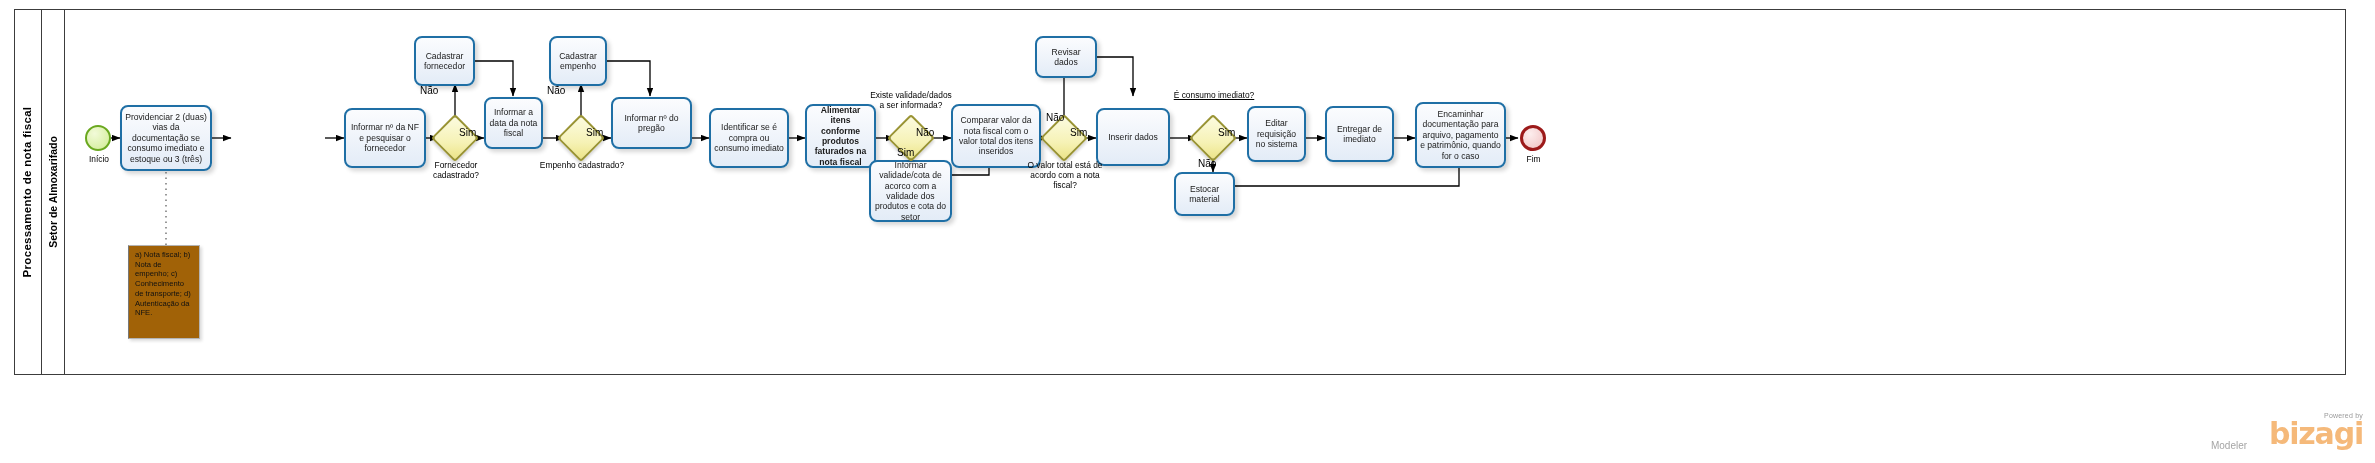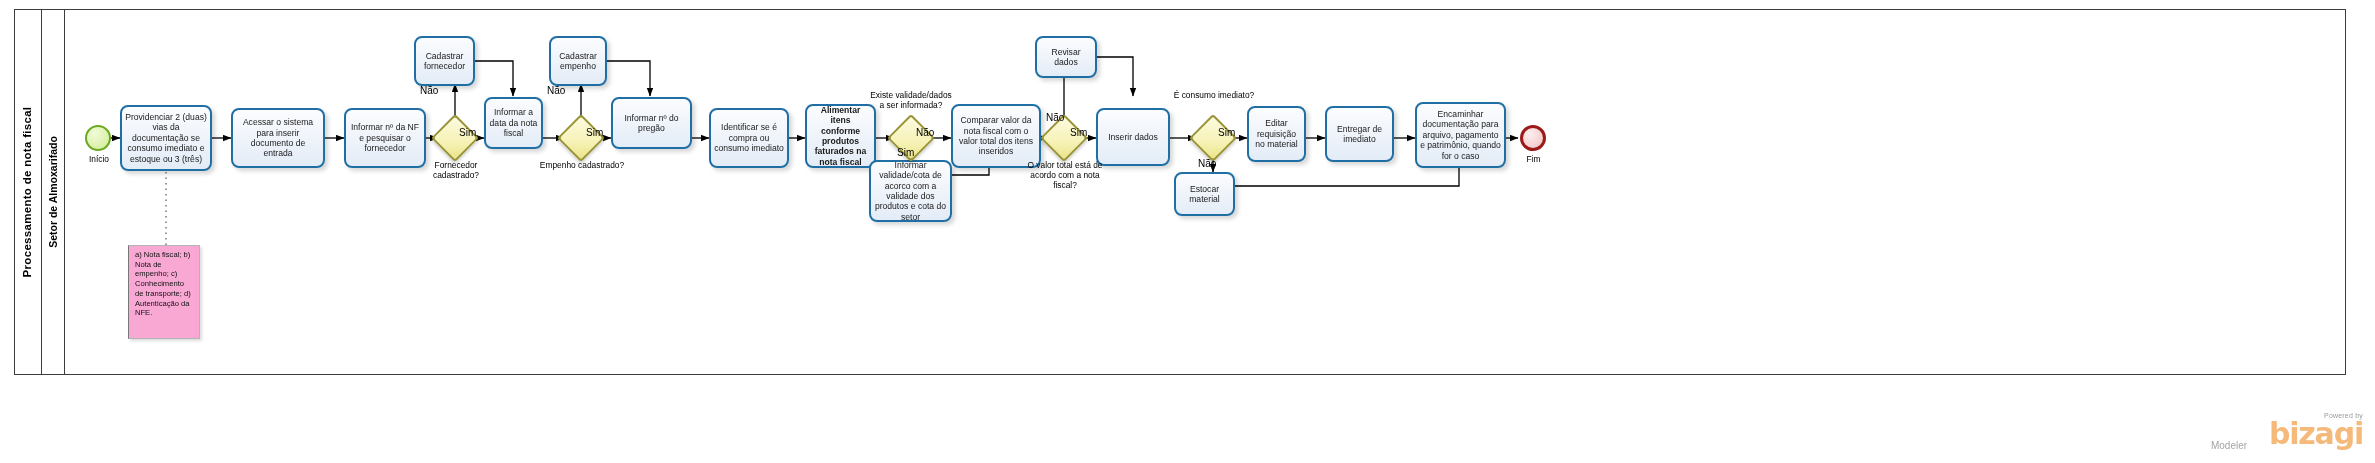--- a/index.html
+++ b/index.html
@@ -112,21 +112,21 @@
   }
   .event.end {
     width: 26px; height: 26px;
     border: 3px solid #9c1a1a;
     background: radial-gradient(circle at 35% 30%, #fdeeee 0%, #f4cfcf 70%, #eebcbc 100%);
   }
 
   .annotation {
     position: absolute;
     box-sizing: border-box;
-    background: #f9a8d4;
+    background: #a16207;
     border: 1px solid #b4b4b4;
     border-left: 1px solid #777;
     box-shadow: 2px 2px 3px rgba(0,0,0,.14);
     font-size: 7.6px;
     line-height: 1.28;
     color: #111;
     padding: 4px 5px 4px 6px;
     text-align: left;
   }
 
@@ -267,23 +267,20 @@
   <div class="event start" style="left:85px; top:125px;"></div>
   <div class="label" style="left:70px; top:154px; width:58px;">Início</div>
 
   <div class="event end" style="left:1520px; top:125px;"></div>
   <div class="label" style="left:1506px; top:154px; width:55px;">Fim</div>
 
   <div class="task" style="left:120px; top:105px; width:92px; height:66px;">
     <span>Providenciar 2 (duas) vias da documentação se consumo imediato e estoque ou 3 (três)</span>
   </div>
 
-  <div class="task" style="left:231px; top:108px; width:94px; height:60px;">
-    <span>Acessar o sistema para inserir documento de entrada</span>
-  </div>
 
   <div class="task" style="left:344px; top:108px; width:82px; height:60px;">
     <span>Informar nº da NF e pesquisar o fornecedor</span>
   </div>
 
   <div class="task" style="left:414px; top:36px; width:61px; height:50px;">
     <span>Cadastrar fornecedor</span>
   </div>
 
   <div class="task" style="left:484px; top:97px; width:59px; height:52px;justify-content:flex-end;">
@@ -316,21 +313,21 @@
 
   <div class="task" style="left:1035px; top:36px; width:62px; height:42px;">
     <span>Revisar dados</span>
   </div>
 
   <div class="task" style="left:1096px; top:108px; width:74px; height:58px;">
     <span>Inserir dados</span>
   </div>
 
   <div class="task" style="left:1247px; top:106px; width:59px; height:56px;">
-    <span>Editar requisição no material</span>
+    <span>Editar requisição no sistema</span>
   </div>
 
   <div class="task" style="left:1325px; top:106px; width:69px; height:56px;">
     <span>Entregar de imediato</span>
   </div>
 
   <div class="task" style="left:1174px; top:172px; width:61px; height:44px;">
     <span>Estocar material</span>
   </div>
 
@@ -344,21 +341,21 @@
   <div class="gateway" style="left:564px; top:121px;"></div>
   <div class="label" style="left:539px; top:160px; width:86px;">Empenho cadastrado?</div>
 
   <div class="gateway" style="left:894px; top:121px;"></div>
   <div class="label" style="left:867px; top:90px; width:88px;">Existe validade/dados a ser informada?</div>
 
   <div class="gateway" style="left:1047px; top:121px;"></div>
   <div class="label" style="left:1018px; top:160px; width:94px;">O valor total está de acordo com a nota fiscal?</div>
 
   <div class="gateway" style="left:1196px; top:121px;"></div>
-  <div class="label" style="left:1170px; top:90px; width:88px;">É consumo imediato?</div>
+  <div class="label" style="left:1170px; top:90px; width:88px;text-decoration:underline;">É consumo imediato?</div>
 
   <div class="flow-label" style="left:420px; top:85px;">Não</div>
   <div class="flow-label" style="left:459px; top:127px;">Sim</div>
 
   <div class="flow-label" style="left:547px; top:85px;">Não</div>
   <div class="flow-label" style="left:586px; top:127px;">Sim</div>
 
   <div class="flow-label" style="left:916px; top:127px;">Não</div>
   <div class="flow-label" style="left:897px; top:147px;">Sim</div>
 

